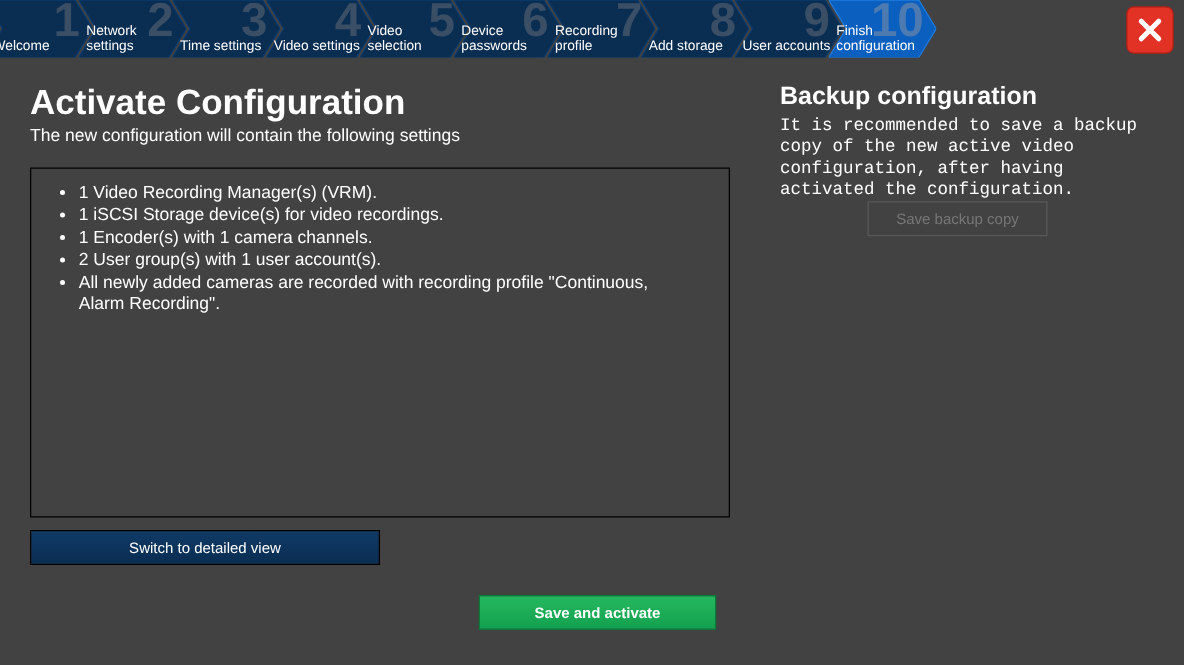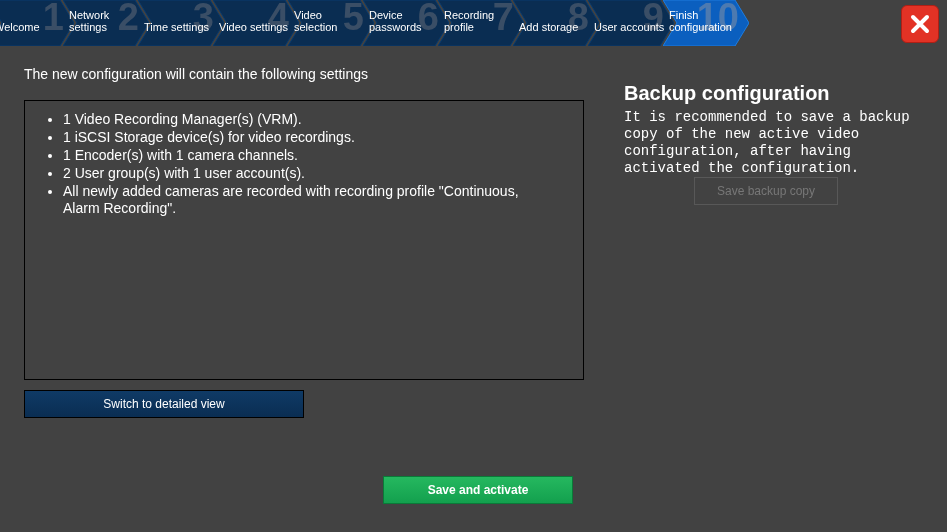--- a/index.html
+++ b/index.html
@@ -37,21 +37,21 @@
       font-weight: bold;
       color: #3a4e66;
       pointer-events: none;
       line-height: 1;
     }
     .wizard-step.active .num { color: #4d7ab0; }
     .wizard-step .label {
       position: absolute;
       left: 6px;
       right: 6px;
-      bottom: 13px;
+      bottom: 3px;
       font-size: 11px;
       line-height: 12px;
       color: #fff;
       pointer-events: none;
     }
     .wizard-step.first { margin-left: -12px; }
     .exit-btn {
       margin-left: auto;
       width: 38px;
       height: 38px;
@@ -127,21 +127,20 @@
       position: absolute;
       bottom: 28px;
       left: 383px;
       font-weight: bold;
       border: 1px solid #0a7a38;
     }
     .right h2 {
       font-size: 20px;
       font-weight: bold;
       margin-bottom: 4px;
-      margin-top: 16px;
     }
     .right .desc {
       font-size: 14px;
       line-height: 17px;
       font-family: Liberation Mono, monospace;
     }
     .btn-disabled {
       background: #424242;
       color: #777;
       border: 1px solid #585858;
@@ -227,20 +226,21 @@
     </div>
   <div class="exit-btn">
     <svg viewBox="0 0 24 24">
       <path d="M5 5 L19 19 M19 5 L5 19" stroke="#fff" stroke-width="4" stroke-linecap="round" fill="none"></path>
     </svg>
   </div>
 </div>
 
 <div class="content">
   <div class="left">
+    <h1 class="title">Activate Configuration</h1>
     <div class="subtitle">The new configuration will contain the following settings</div>
     <div class="summary-box">
       <ul id="summary-list">
           <li>1 Video Recording Manager(s) (VRM).</li>
           <li>1 iSCSI Storage device(s) for video recordings.</li>
           <li>1 Encoder(s) with 1 camera channels.</li>
           <li>2 User group(s) with 1 user account(s).</li>
           <li>All newly added cameras are recorded with recording profile "Continuous, Alarm Recording".</li>
         </ul>
     </div>

